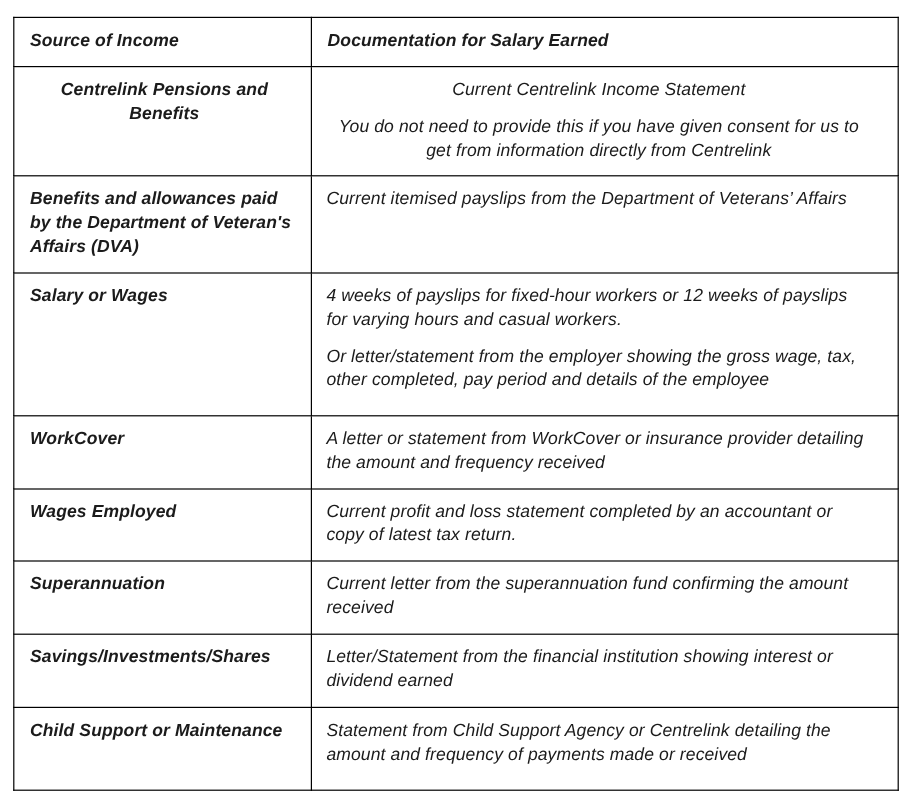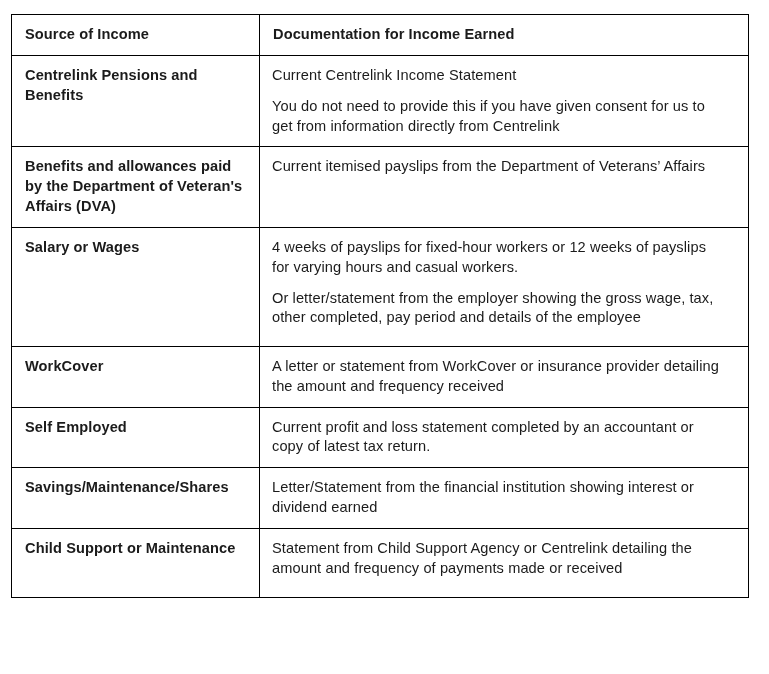--- a/index.html
+++ b/index.html
@@ -14,20 +14,21 @@
     font-family: "Liberation Sans", sans-serif;
     color: #1b1b1b;
     -webkit-font-smoothing: antialiased;
   }
 
   .page {
     position: relative;
     width: 636px;
     height: 674px;
     box-sizing: border-box;
+    font-style: italic;
   }
 
   .doc-table {
     position: absolute;
     left: 11px;
     top: 14px;
     width: 737px;
     border-collapse: collapse;
     table-layout: fixed;
   }
@@ -65,21 +66,21 @@
   }
 
   .doc-cell p {
     margin: 0 12px 11px 0;
   }
   .doc-cell p:last-child {
     margin-bottom: 0;
   }
 
   
-  tr[data-row="0"] td { height: 62px; }
+  tr[data-row="0"] td { height: 62px; text-align: center; }
   tr[data-row="1"] td { height: 52px; }
   tr[data-row="2"] td { height: 98px; }
   tr[data-row="3"] td { height: 34px; }
   tr[data-row="4"] td { height: 25px; }
   tr[data-row="5"] td { height: 30px; }
   tr[data-row="6"] td { height: 30px; }
   tr[data-row="7"] td { height: 31px; }
   tr[data-row="8"] td { height: 48px; }
 </style>
 </head>
@@ -87,21 +88,21 @@
 
 <div class="page">
   <table class="doc-table">
     <colgroup>
       <col class="col-source">
       <col class="col-doc">
     </colgroup>
     <thead>
       <tr>
         <th>Source of Income</th>
-        <th>Documentation for Income Earned</th>
+        <th>Documentation for Salary Earned</th>
       </tr>
     </thead>
     <tbody>
       <tr data-row="0">
         <td class="source-cell">Centrelink Pensions and Benefits</td>
         <td class="doc-cell">
           <p>Current Centrelink Income Statement</p>
           <p>You do not need to provide this if you have given consent for us to get from information directly from Centrelink</p>
         </td>
       </tr>
@@ -118,27 +119,33 @@
           <p>Or letter/statement from the employer showing the gross wage, tax, other completed, pay period and details of the employee</p>
         </td>
       </tr>
       <tr data-row="3">
         <td class="source-cell">WorkCover</td>
         <td class="doc-cell">
           <p>A letter or statement from WorkCover or insurance provider detailing the amount and frequency received</p>
         </td>
       </tr>
       <tr data-row="4">
-        <td class="source-cell">Self Employed</td>
+        <td class="source-cell">Wages Employed</td>
         <td class="doc-cell">
           <p>Current profit and loss statement completed by an accountant or copy of latest tax return.</p>
         </td>
       </tr>
+      <tr data-row="5">
+        <td class="source-cell">Superannuation</td>
+        <td class="doc-cell">
+          <p>Current letter from the superannuation fund confirming the amount received</p>
+        </td>
+      </tr>
       <tr data-row="7">
-        <td class="source-cell">Savings/Maintenance/Shares</td>
+        <td class="source-cell">Savings/Investments/Shares</td>
         <td class="doc-cell">
           <p>Letter/Statement from the financial institution showing interest or dividend earned</p>
         </td>
       </tr>
       <tr data-row="8">
         <td class="source-cell">Child Support or Maintenance</td>
         <td class="doc-cell">
           <p>Statement from Child Support Agency or Centrelink detailing the amount and frequency of payments made or received</p>
         </td>
       </tr>

